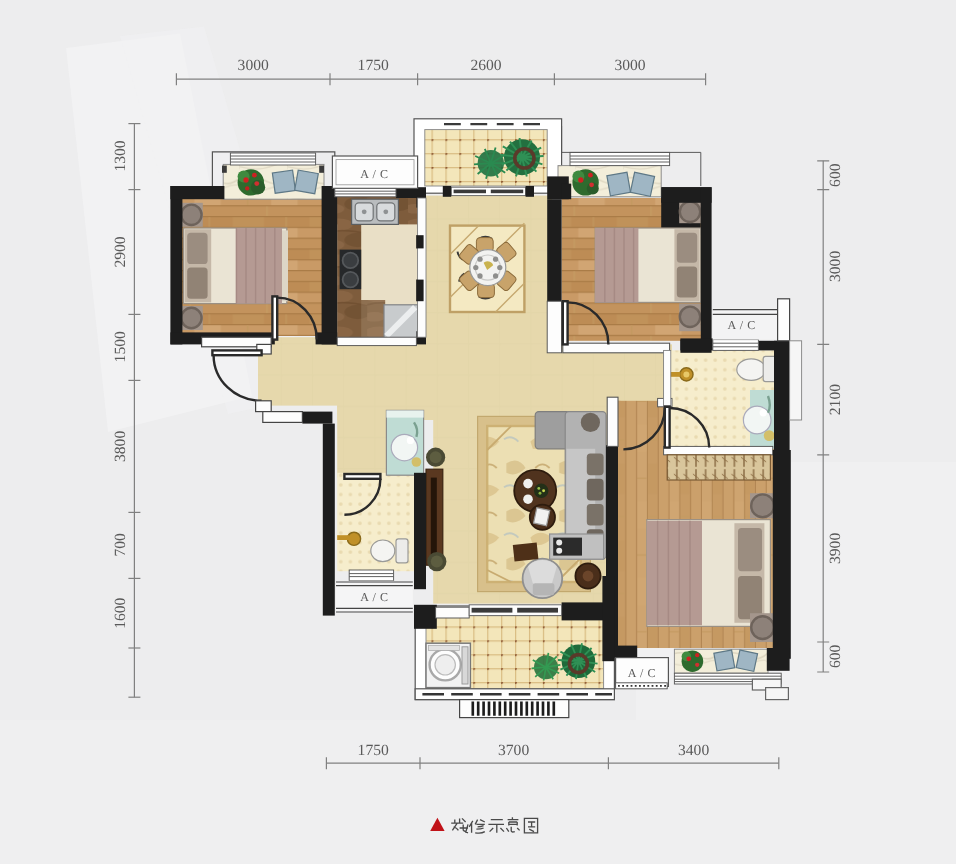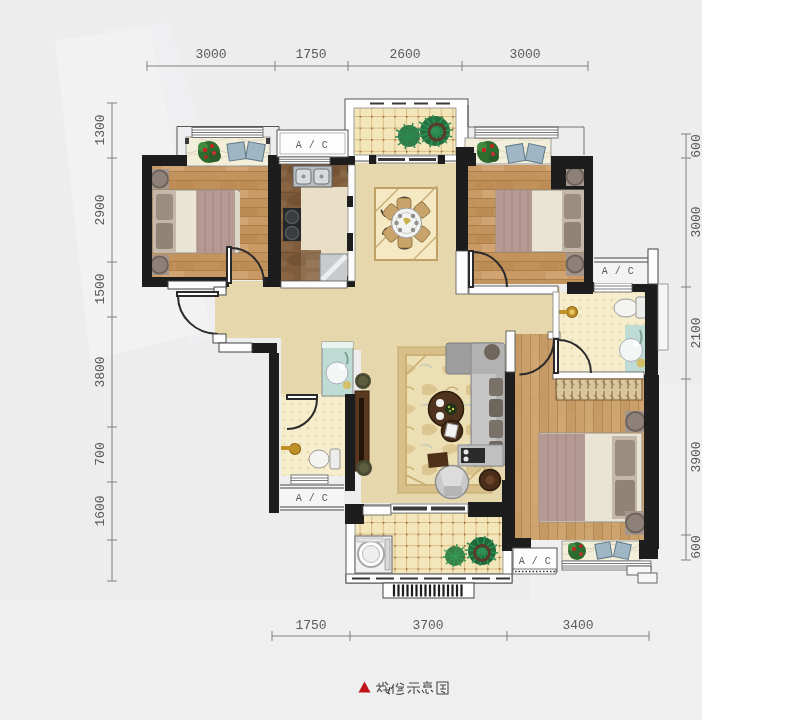--- a/index.html
+++ b/index.html
@@ -1,16 +1,16 @@
 <!DOCTYPE html>
 <html><head>
 <meta charset="utf-8">
 <style>
 html,body{margin:0;padding:0}
-#c{position:relative;width:702px;height:720px;background:#0369a1;font-family:Liberation Mono, monospace;overflow:hidden}
+#c{position:relative;width:797px;height:720px;background:#0369a1;font-family:Liberation Serif, serif;overflow:hidden}
 svg{display:block}
 </style>
 </head>
 <body>
 <div id="c">
 <svg width="797" height="720" viewBox="0 0 797 720">
 <defs>
 <pattern id="woodH" width="64" height="27" patternUnits="userSpaceOnUse">
 <rect width="64" height="27" fill="#c3935d"></rect>
 <rect width="64" height="9" y="0" fill="#c99a66"></rect>

